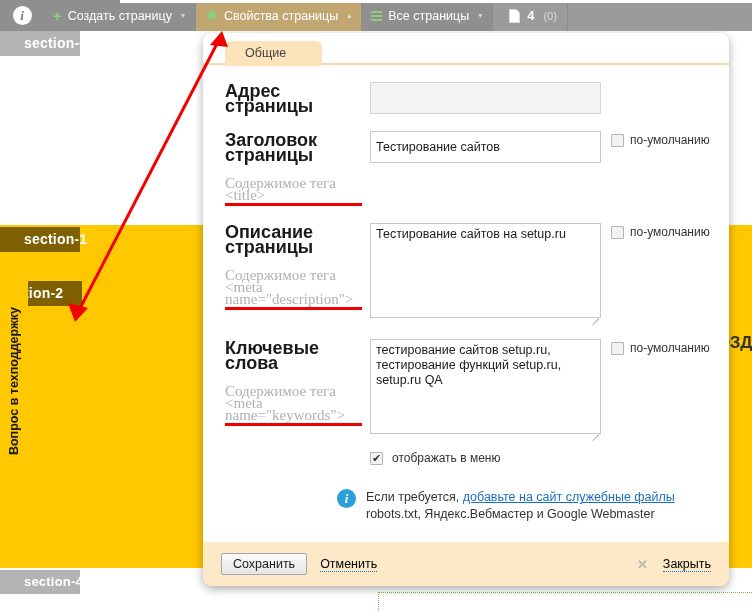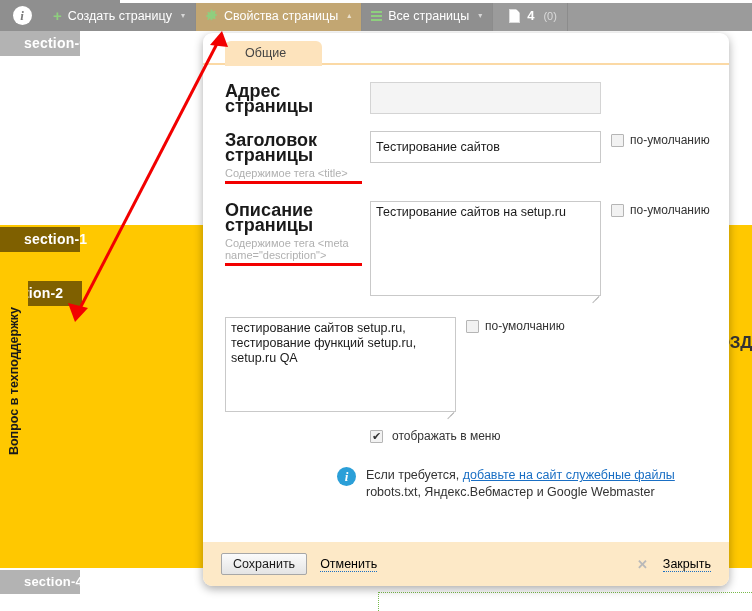--- a/index.html
+++ b/index.html
@@ -133,21 +133,21 @@
     font-size:12.5px; color:#444;
   }
   .tab-underline {
     position:absolute; left:0; top:30px; width:526px; height:2px; background:#fbd9a5;
   }
 
   .form { padding:18px 0 0 0; }
   .row { display:flex; align-items:flex-start; padding:0 0 0 22px; margin-bottom:17px; }
   .lbl { width:145px; padding-top:2px; padding-right:8px; }
   .lbl .l1 { font-size:18px; font-weight:bold; color:#1a1a1a; line-height:15px; }
-  .lbl .l2 { font-size:11px; color:#b0b0b0; line-height:12px; margin-top:4px; }
+  .lbl .l2 { font-size:15px; color:#b0b0b0; line-height:12px; margin-top:14px;font-family:Liberation Serif, serif; }
   .redline { height:3px; background:#f20000; margin-top:2px; }
 
   .ctrl { }
   input.txt {
     width:231px; height:32px;
     border:1px solid #c9c9c9; background:#ffffff;
     font-family:"Liberation Sans", sans-serif; font-size:12.5px; color:#1a1a1a;
     padding:0 5px; outline:none;
   }
   input.txt.disabled { background:#f4f4f4; border-color:#d4d4d4; }
@@ -283,20 +283,25 @@
               </span>
           </div>
         </div>
         <div class="chk-side">
           <span class="cb"></span>
           <span class="chk-lbl">по-умолчанию</span>
         </div>
       </div>
 
       <div class="row">
+        <div class="lbl">
+          <div class="l1">Ключевые слова</div>
+          <div class="l2">Содержимое тега &lt;meta name="keywords"&gt;</div>
+          <div class="redline"></div>
+        </div>
         <div class="ctrl">
           <div class="ta-wrap">
             <textarea class="ta h95" style="">тестирование сайтов setup.ru, тестирование функций setup.ru, setup.ru QA</textarea>
             <span class="grip">
                 <i></i>
                 <i></i>
               </span>
           </div>
         </div>
         <div class="chk-side">

